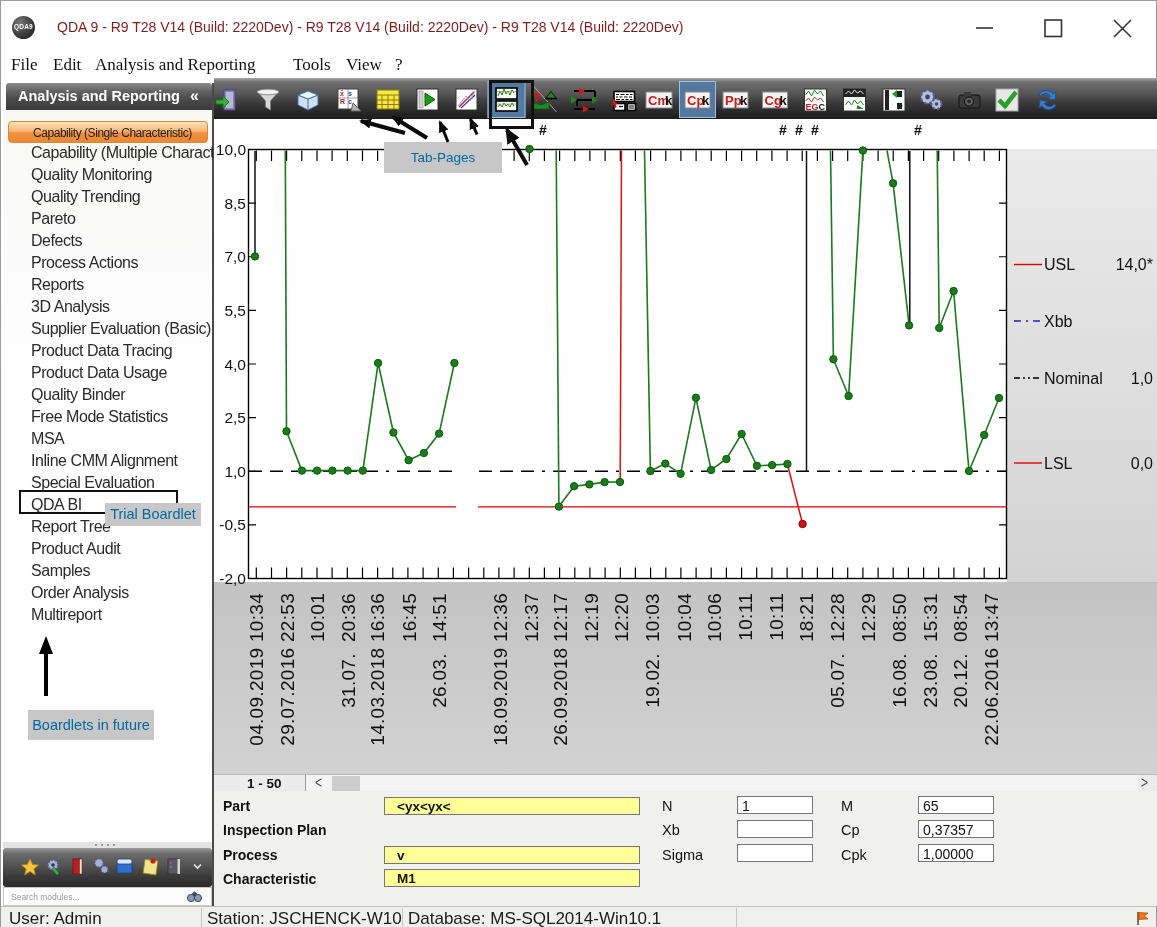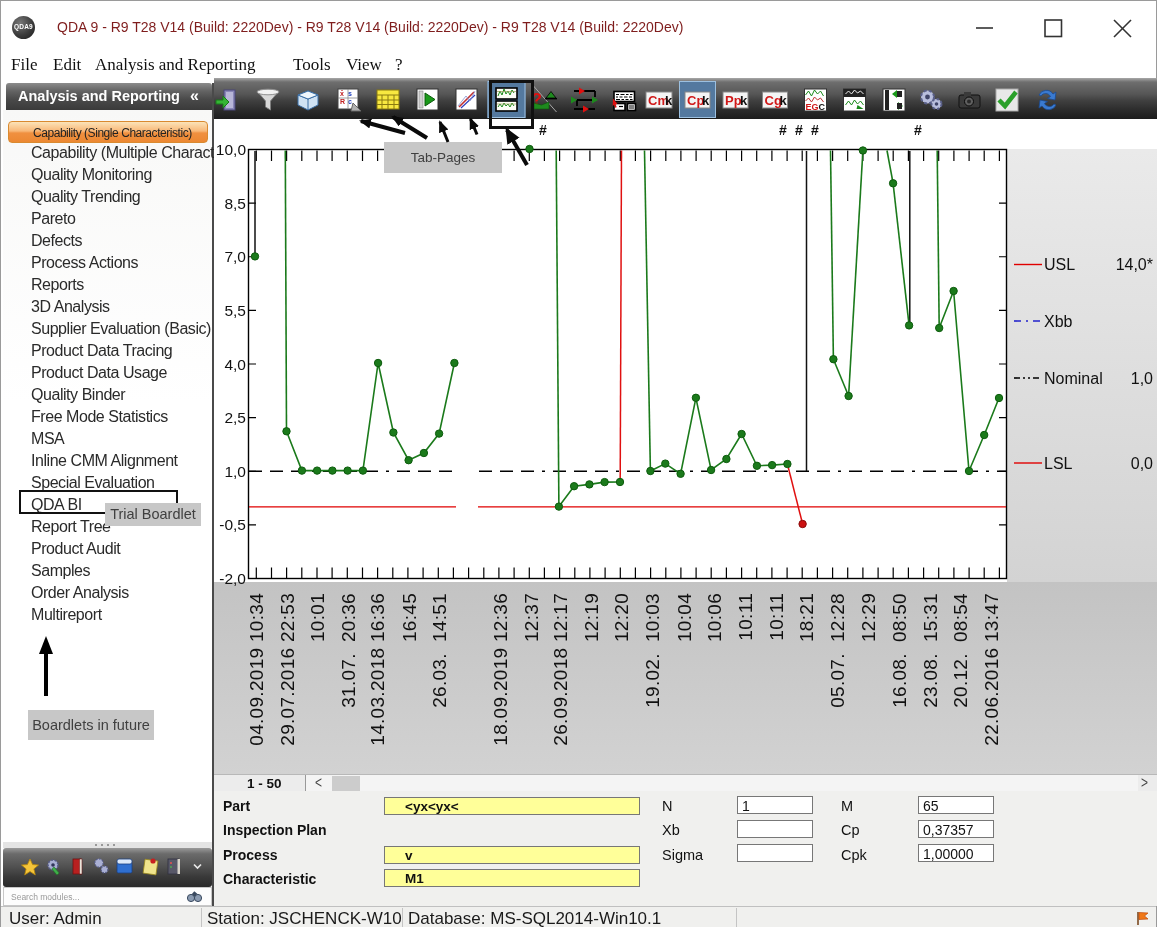--- a/index.html
+++ b/index.html
@@ -26,28 +26,28 @@
   background:linear-gradient(180deg,#8c8c8c 0%, #636363 30%, #4a4a4a 60%, #3a3a3a 100%);
   color:#fff; font-weight:bold; font-size:14.5px; }
 #sblist { position:absolute; left:0; top:27px; width:209px; height:732px;
   background:linear-gradient(180deg,#f8f8f7,#ffffff 40%); }
 .sbitem { position:absolute; left:28px; height:22px; line-height:22px; font-size:16px; color:#2a2a2a; white-space:nowrap; letter-spacing:-0.45px;}
 #sbsel { position:absolute; left:5px; top:38px; width:200px; height:22px; border:1px solid #d98a30; border-radius:4px;
   background:linear-gradient(180deg,#fce3b8 0%, #f8b878 45%, #f09040 55%, #ec8832 100%); }
 #sbsel span { position:absolute; left:24px; top:3.5px; font-size:12px; color:#222; letter-spacing:-0.45px; white-space:nowrap; }
 
 .annbox { position:absolute; border:2px solid #111; }
-.grylab { position:absolute; background:#c7c7c7; color:#404040; text-align:center; }
+.grylab { position:absolute; background:#c7c7c7; color:#0369a1; text-align:center; }
 
 #scrollrow { position:absolute; left:213px; top:773px; width:944px; height:17px; background:#ececec; border-top:1px solid #b8b8b8; }
 #formarea { position:absolute; left:213px; top:790px; width:944px; height:115px; background:#f0f0ee; }
 .flab { position:absolute; font-size:14px; font-weight:bold; color:#111; }
 .flab2 { position:absolute; font-size:14.5px; color:#111; }
 .yfield { position:absolute; left:170px; width:256px; height:18px; background:#ffff99; border:1px solid #777;
-  font-size:13.5px; font-weight:bold; color:#111; padding:1px 0 0 20px; }
+  font-size:13.5px; font-weight:bold; color:#111; padding:1px 0 0 12px; }
 .wfield { position:absolute; width:76px; height:18px; background:#fff; border:1px solid #777;
   font-size:14px; color:#111; padding:1px 0 0 4px; }
 
 #status { position:absolute; left:0; top:905px; width:1155px; height:21px; background:#f0f0ee; border-top:1px solid #c0c0c0; font-size:17px; color:#1a1a1a; }
 #status .sep { position:absolute; top:1px; width:1px; height:20px; background:#c4c4c4; }
 </style>
 </head>
 <body>
 <div id="win">
 

